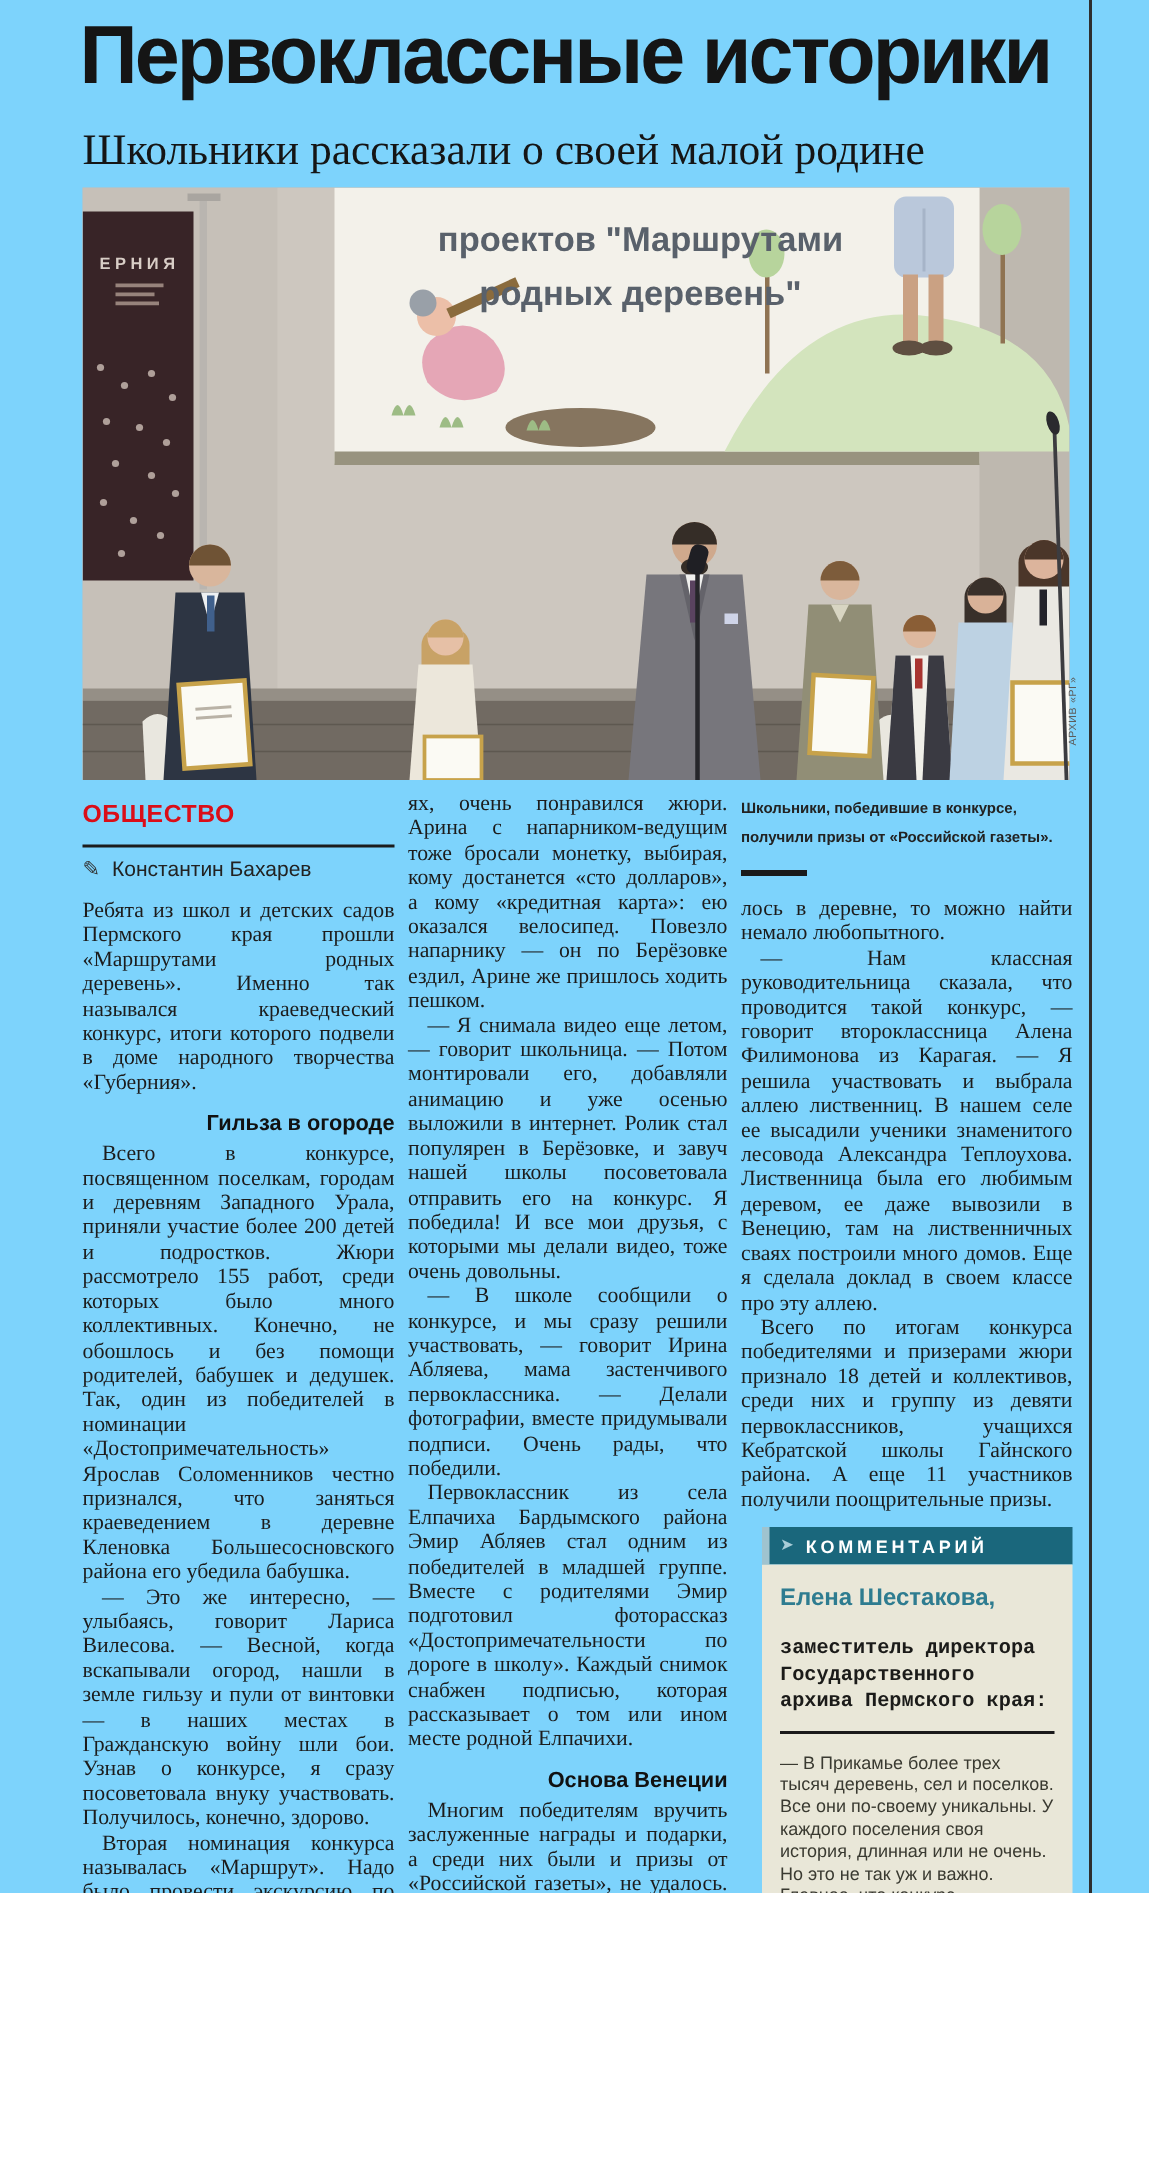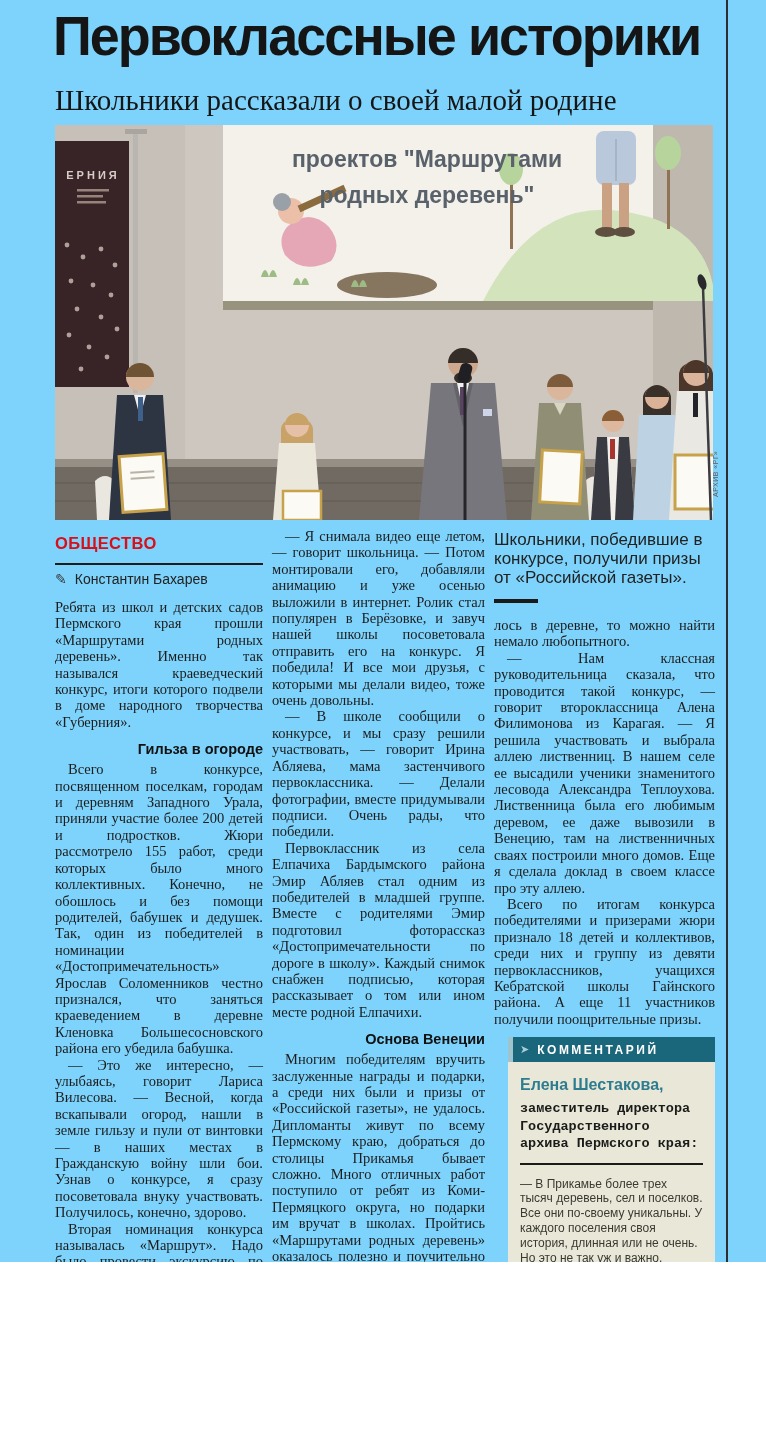--- a/index.html
+++ b/index.html
@@ -33,33 +33,33 @@
     font-size:14px;color:#222;margin-bottom:12px;}
   .pencil{font-size:14px;line-height:1;color:#333;}
 
   .lead,.p,.pcont{font-size:14.5px;line-height:16.4px;text-align:justify;margin:0;color:#1c1c1c;}
   .p{text-indent:13px;}
   .lead{text-indent:0;}
   .pcont{text-indent:0;}
   .sub{font-family:"Liberation Sans",sans-serif;font-weight:bold;font-size:14.5px;
     color:#111;margin:11px 0 4px;text-align:right;}
 
-  .caption{font-family:"Liberation Sans",sans-serif;font-weight:normal;
-    font-size:17px;line-height:19px;color:#222;margin:2px 0 10px;}
+  .caption{font-family:"Liberation Sans",sans-serif;font-weight:bold;
+    font-size:10px;line-height:19px;color:#222;margin:2px 0 10px;}
   .cap-rule{width:44px;height:4px;background:#1a1a1a;margin:12px 0 14px;}
 
   .comment{margin-top:10px;margin-left:14px;width:207px;}
   .comment-band{box-sizing:border-box;display:flex;align-items:center;height:25px;
     background:#1a677c;border-left:5px solid #9fc3cf;padding-left:7px;}
   .comment-arrow{color:#a9cdd8;font-size:11px;margin-right:8px;line-height:1;}
   .comment-title{font-family:"Liberation Sans",sans-serif;font-weight:bold;font-size:12px;
     letter-spacing:2.5px;color:#fff;}
   .comment-body{background:#e9e7d8;padding:12px 12px 14px;}
   .comment-name{font-family:"Liberation Sans",sans-serif;font-weight:bold;font-size:16px;
-    color:#2e7c90;margin:2px 0 6px;}
+    color:#2e7c90;margin:2px 0 16px;}
   .comment-role{font-family:Liberation Mono, monospace;font-weight:bold;font-size:13.5px;
     line-height:17.5px;color:#1b1b19;margin:0 0 10px;}
   .comment-rule{height:2px;background:#1a1a1a;margin:0 0 12px;}
   .comment-text{font-family:"Liberation Sans",sans-serif;font-size:12px;line-height:14.8px;
     color:#3a3a31;margin:0;}
 </style>
 </head>
 <body>
 
 <div class="page">
@@ -221,20 +221,21 @@
           <p class="lead">Ребята из школ и детских садов Пермского края прошли «Маршрутами родных деревень». Именно так назывался краеведческий конкурс, итоги которого подвели в доме народного творчества «Губерния».</p>
           <h3 class="sub">Гильза в огороде</h3>
           <p class="p">Всего в конкурсе, посвященном поселкам, городам и деревням Западного Урала, приняли участие более 200 детей и подростков. Жюри рассмотрело 155 работ, среди которых было много коллективных. Конечно, не обошлось и без помощи родителей, бабушек и дедушек. Так, один из победителей в номинации «Достопримечательность» Ярослав Соломенников честно признался, что заняться краеведением в деревне Кленовка Большесосновского района его убедила бабушка.</p>
           <p class="p">— Это же интересно, — улыбаясь, говорит Лариса Вилесова. — Весной, когда вскапывали огород, нашли в земле гильзу и пули от винтовки — в наших местах в Гражданскую войну шли бои. Узнав о конкурсе, я сразу посоветовала внуку участвовать. Получилось, конечно, здорово.</p>
           <p class="p">Вторая номинация конкурса называлась «Маршрут». Надо было провести экскурсию по родному селу, причем так, чтобы рассказать не менее чем о пяти достопримечательностях. От участников требовалось представить видеозапись или фотоотчет, что, очевидно, вызывало затруднения, потому работ оказалось поменьше, всего около 60.</p>
           <h3 class="sub">По пути в школу</h3>
         </div>
     </div>
     <div class="col col2">
       <div>
+          <p class="pcont">ях, очень понравился жюри. Арина с напарником-ведущим тоже бросали монетку, выбирая, кому достанется «сто долларов», а кому «кредитная карта»: ею оказался велосипед. Повезло напарнику — он по Берёзовке ездил, Арине же пришлось ходить пешком.</p>
           <p class="p">— Я снимала видео еще летом, — говорит школьница. — Потом монтировали его, добавляли анимацию и уже осенью выложили в интернет. Ролик стал популярен в Берёзовке, и завуч нашей школы посоветовала отправить его на конкурс. Я победила! И все мои друзья, с которыми мы делали видео, тоже очень довольны.</p>
           <p class="p">— В школе сообщили о конкурсе, и мы сразу решили участвовать, — говорит Ирина Абляева, мама застенчивого первоклассника. — Делали фотографии, вместе придумывали подписи. Очень рады, что победили.</p>
           <p class="p">Первоклассник из села Елпачиха Бардымского района Эмир Абляев стал одним из победителей в младшей группе. Вместе с родителями Эмир подготовил фоторассказ «Достопримечательности по дороге в школу». Каждый снимок снабжен подписью, которая рассказывает о том или ином месте родной Елпачихи.</p>
           <h3 class="sub">Основа Венеции</h3>
           <p class="p">Многим победителям вручить заслуженные награды и подарки, а среди них были и призы от «Российской газеты», не удалось. Дипломанты живут по всему Пермскому краю, добраться до столицы Прикамья бывает сложно. Много отличных работ поступило от ребят из Коми-Пермяцкого округа, но подарки им вручат в школах. Пройтись «Маршрутами родных деревень» оказалось полезно и поучительно — дети узнавали историю мест, к которым привыкли с малых лет. Вроде все знакомое, давно примелькавшееся, ничего особенного, но если покопаться, откуда и что появи-</p>
         </div>
     </div>
     <div class="col col3">
       <div class="caption">Школьники, победившие в конкурсе, получили призы от «Российской газеты».</div>
       <div class="cap-rule"></div>

